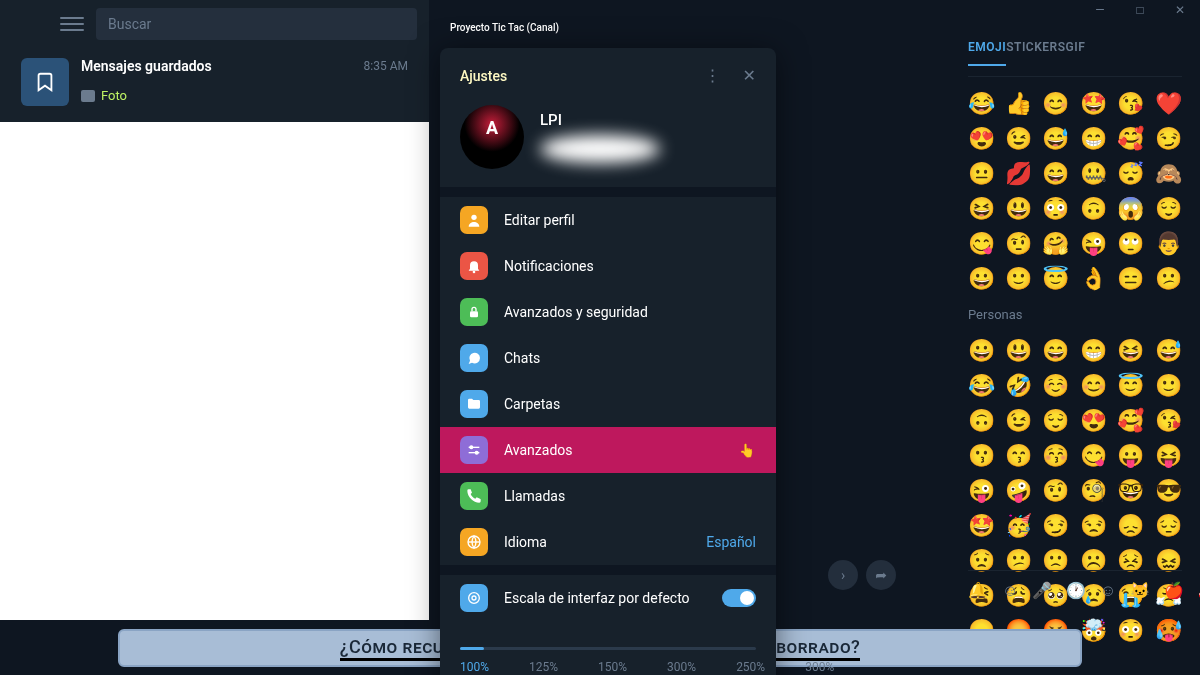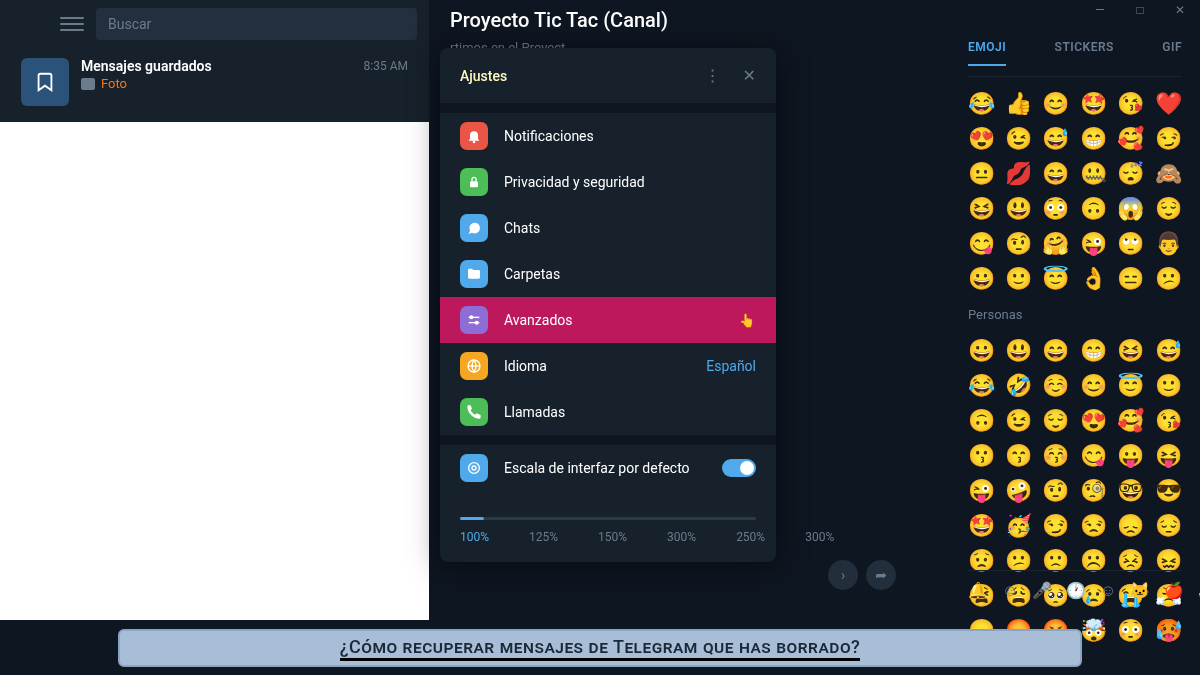--- a/index.html
+++ b/index.html
@@ -15,27 +15,27 @@
 .menu-icon { width: 24px; height: 24px; display: flex; flex-direction: column; justify-content: center; gap: 4px; cursor: pointer; }
 .menu-icon div { height: 2px; background: #6b7b8e; border-radius: 1px; }
 .search-box { flex: 1; background: #242f3d; border-radius: 4px; padding: 8px 12px; color: #6b7b8e; font-size: 14px; }
 
 .chat-item { display: flex; align-items: flex-start; padding: 10px 21px; gap: 12px; cursor: pointer; }
 .chat-avatar { width: 48px; height: 48px; border-radius: 6px; background: #2b5278; display: flex; align-items: center; justify-content: center; }
 .chat-info { flex: 1; min-width: 0; }
 .chat-header { display: flex; justify-content: space-between; align-items: center; }
 .chat-title { color: #fff; font-size: 14px; font-weight: 600; }
 .chat-time { color: #6b7b8e; font-size: 12px; }
-.chat-preview { display: flex; align-items: center; gap: 6px; color: #f97316; font-size: 13px; margin-top: 2px; }
+.chat-preview { display: flex; align-items: center; gap: 6px; color: #bef264; font-size: 13px; margin-top: 14px; }
 .photo-icon { width: 14px; height: 12px; background: #6b7b8e; border-radius: 2px; }
 
 .white-block { position: absolute; left: 0; top: 122px; width: 429px; height: 498px; background: #ffffff; z-index: 5; }
 
 .main { flex: 1; background: #0e1621; position: relative; }
-.main-header { padding: 8px 20px; color: #fff; font-size: 20px; font-weight: 500; }
+.main-header { padding: 22px 20px; color: #fff; font-size: 10px; font-weight: 500; }
 .main-subheader { padding: 0 20px; color: #6b7b8e; font-size: 13px; overflow: hidden; white-space: nowrap; text-overflow: ellipsis; }
 .header-icons { position: absolute; top: 40px; right: 20px; display: flex; gap: 24px; align-items: center; }
 .header-icons span { color: #6b7b8e; font-size: 18px; cursor: pointer; }
 .pin-icon { position: absolute; top: 88px; right: 20px; color: #6b7b8e; font-size: 16px; }
 .msg-arrows { position: absolute; right: 304px; top: 560px; display: flex; gap: 8px; }
 .msg-arrows span { width: 30px; height: 30px; border-radius: 50%; background: #232e3c; color: #6b7b8e; display: flex; align-items: center; justify-content: center; font-size: 14px; cursor: pointer; }
 
 .settings-modal { position: absolute; left: 440px; top: 48px; width: 336px; background: #17212b; border-radius: 8px; box-shadow: 0 4px 30px rgba(0,0,0,0.5); z-index: 50; }
 .settings-header { display: flex; align-items: center; justify-content: space-between; padding: 18px 20px; }
 .settings-title { color: #fef9c3; font-size: 14px; font-weight: 500; }
@@ -61,21 +61,21 @@
 .toggle::after { content: ''; position: absolute; right: 2px; top: 2px; width: 14px; height: 14px; background: #fff; border-radius: 50%; }
 
 .scale-section { padding: 10px 20px 18px 20px; }
 .scale-bar { height: 3px; background: #2b3a4b; border-radius: 2px; margin-top: 16px; position: relative; }
 .scale-bar::before { content: ''; position: absolute; left: 0; width: 8%; height: 100%; background: #4fa9ea; border-radius: 2px; }
 .scale-labels { display: flex; justify-content: space-between; margin-top: 10px; font-size: 12px; gap: 40px; }
 .scale-labels span { color: #6b7b8e; }
 .scale-labels span:first-child { color: #4fa9ea; }
 
 .emoji-panel { position: absolute; right: 0; top: 20px; width: 250px; height: 600px; background: #0e1621; padding: 10px 18px; }
-.emoji-tabs { display: flex; gap: 30px; padding: 10px 0; border-bottom: 1px solid #1a2430; justify-content: space-between; }
+.emoji-tabs { display: flex; padding: 10px 0; border-bottom: 1px solid #1a2430; }
 .emoji-tab { color: #6b7b8e; font-size: 12px; font-weight: 600; letter-spacing: 0.5px; cursor: pointer; padding-bottom: 10px; }
 .emoji-tab.active { color: #4fa9ea; border-bottom: 2px solid #4fa9ea; }
 .emoji-grid { display: grid; grid-template-columns: repeat(6, 1fr); gap: 10px 10px; padding: 14px 0; }
 .emoji { font-size: 22px; text-align: center; cursor: pointer; }
 .emoji-section-label { color: #6b7b8e; font-size: 13px; padding: 6px 0; grid-column: 1 / -1; }
 .emoji-bottom-icons { display: flex; gap: 14px; padding: 10px 0; border-top: 1px solid #1a2430; position: absolute; bottom: 10px; left: 18px; right: 18px; }
 .emoji-bottom-icons span { color: #6b7b8e; font-size: 16px; cursor: pointer; }
 .emoji-bottom-icons span.active { color: #4fa9ea; }
 
 .caption-bar { position: absolute; bottom: 8px; left: 118px; right: 118px; height: 38px; background: #a8bdd6; border: 2px solid #8aa4c4; border-radius: 6px; display: flex; align-items: center; justify-content: center; }
@@ -162,39 +162,55 @@
 <div class="white-block"></div>
 
 <div class="settings-modal">
   <div class="settings-header">
     <span class="settings-title">Ajustes</span>
     <div class="settings-header-icons">
       <span>⋮</span>
       <span>✕</span>
     </div>
   </div>
+  <div class="profile-section">
+    <div class="profile-pic"></div>
+    <div>
+      <div class="profile-name">LPI</div>
+      <div class="phone-blur"></div>
+    </div>
+  </div>
   <div class="settings-divider"></div>
 
+  <div class="settings-item">
+    <div class="settings-icon" style="background:#f5a623">
+      <svg width="16" height="16" viewBox="0 0 24 24" fill="#fff">
+          <circle cx="12" cy="8" r="4"></circle>
+          <path d="M4 22c0-4 4-7 8-7s8 3 8 7"></path>
+        </svg>
+    </div>
+    <span class="settings-label">Editar perfil</span>
+  </div>
   <div class="settings-item">
     <div class="settings-icon" style="background:#eb5545">
       <svg width="16" height="16" viewBox="0 0 24 24" fill="#fff">
           <path d="M18 16v-5a6 6 0 0 0-12 0v5l-2 3h16z"></path>
           <circle cx="12" cy="21" r="2"></circle>
         </svg>
     </div>
     <span class="settings-label">Notificaciones</span>
   </div>
   <div class="settings-item">
     <div class="settings-icon" style="background:#4dbd57">
       <svg width="16" height="16" viewBox="0 0 24 24" fill="#fff">
           <rect x="6" y="11" width="12" height="9" rx="2"></rect>
           <path d="M9 11V8a3 3 0 0 1 6 0v3" fill="none" stroke="#fff" stroke-width="2"></path>
         </svg>
     </div>
-    <span class="settings-label">Privacidad y seguridad</span>
+    <span class="settings-label">Avanzados y seguridad</span>
   </div>
   <div class="settings-item">
     <div class="settings-icon" style="background:#4fa9ea">
       <svg width="16" height="16" viewBox="0 0 24 24" fill="#fff">
           <path d="M21 12a8 8 0 0 1-12 7l-5 2 2-5a8 8 0 1 1 15-4z"></path>
         </svg>
     </div>
     <span class="settings-label">Chats</span>
   </div>
   <div class="settings-item">
@@ -211,37 +227,37 @@
           <circle cx="8" cy="8" r="2" fill="#fff"></circle>
           <line x1="4" y1="8" x2="20" y2="8"></line>
           <circle cx="16" cy="16" r="2" fill="#fff"></circle>
           <line x1="4" y1="16" x2="20" y2="16"></line>
         </svg>
     </div>
     <span class="settings-label">Avanzados</span>
     <span class="cursor-hand">👆</span>
   </div>
   <div class="settings-item">
+    <div class="settings-icon" style="background:#4dbd57">
+      <svg width="16" height="16" viewBox="0 0 24 24" fill="#fff">
+          <path d="M22 17v3a2 2 0 0 1-2 2c-9 0-18-9-18-18a2 2 0 0 1 2-2h3l2 5-2 2c1 3 4 6 7 7l2-2 5 2z"></path>
+        </svg>
+    </div>
+    <span class="settings-label">Llamadas</span>
+  </div>
+  <div class="settings-item">
     <div class="settings-icon" style="background:#f5a623">
       <svg width="16" height="16" viewBox="0 0 24 24" fill="none" stroke="#fff" stroke-width="2">
           <circle cx="12" cy="12" r="9"></circle>
           <line x1="3" y1="12" x2="21" y2="12"></line>
           <path d="M12 3c2 3 3 6 3 9s-1 6-3 9c-2-3-3-6-3-9s1-6 3-9z"></path>
         </svg>
     </div>
     <span class="settings-label">Idioma</span>
     <span class="settings-value">Español</span>
-  </div>
-  <div class="settings-item">
-    <div class="settings-icon" style="background:#4dbd57">
-      <svg width="16" height="16" viewBox="0 0 24 24" fill="#fff">
-          <path d="M22 17v3a2 2 0 0 1-2 2c-9 0-18-9-18-18a2 2 0 0 1 2-2h3l2 5-2 2c1 3 4 6 7 7l2-2 5 2z"></path>
-        </svg>
-    </div>
-    <span class="settings-label">Llamadas</span>
   </div>
 
   <div class="settings-divider"></div>
 
   <div class="settings-item">
     <div class="settings-icon" style="background:#4fa9ea">
       <svg width="16" height="16" viewBox="0 0 24 24" fill="none" stroke="#fff" stroke-width="2">
           <circle cx="12" cy="12" r="3"></circle>
           <circle cx="12" cy="12" r="8"></circle>
         </svg>

